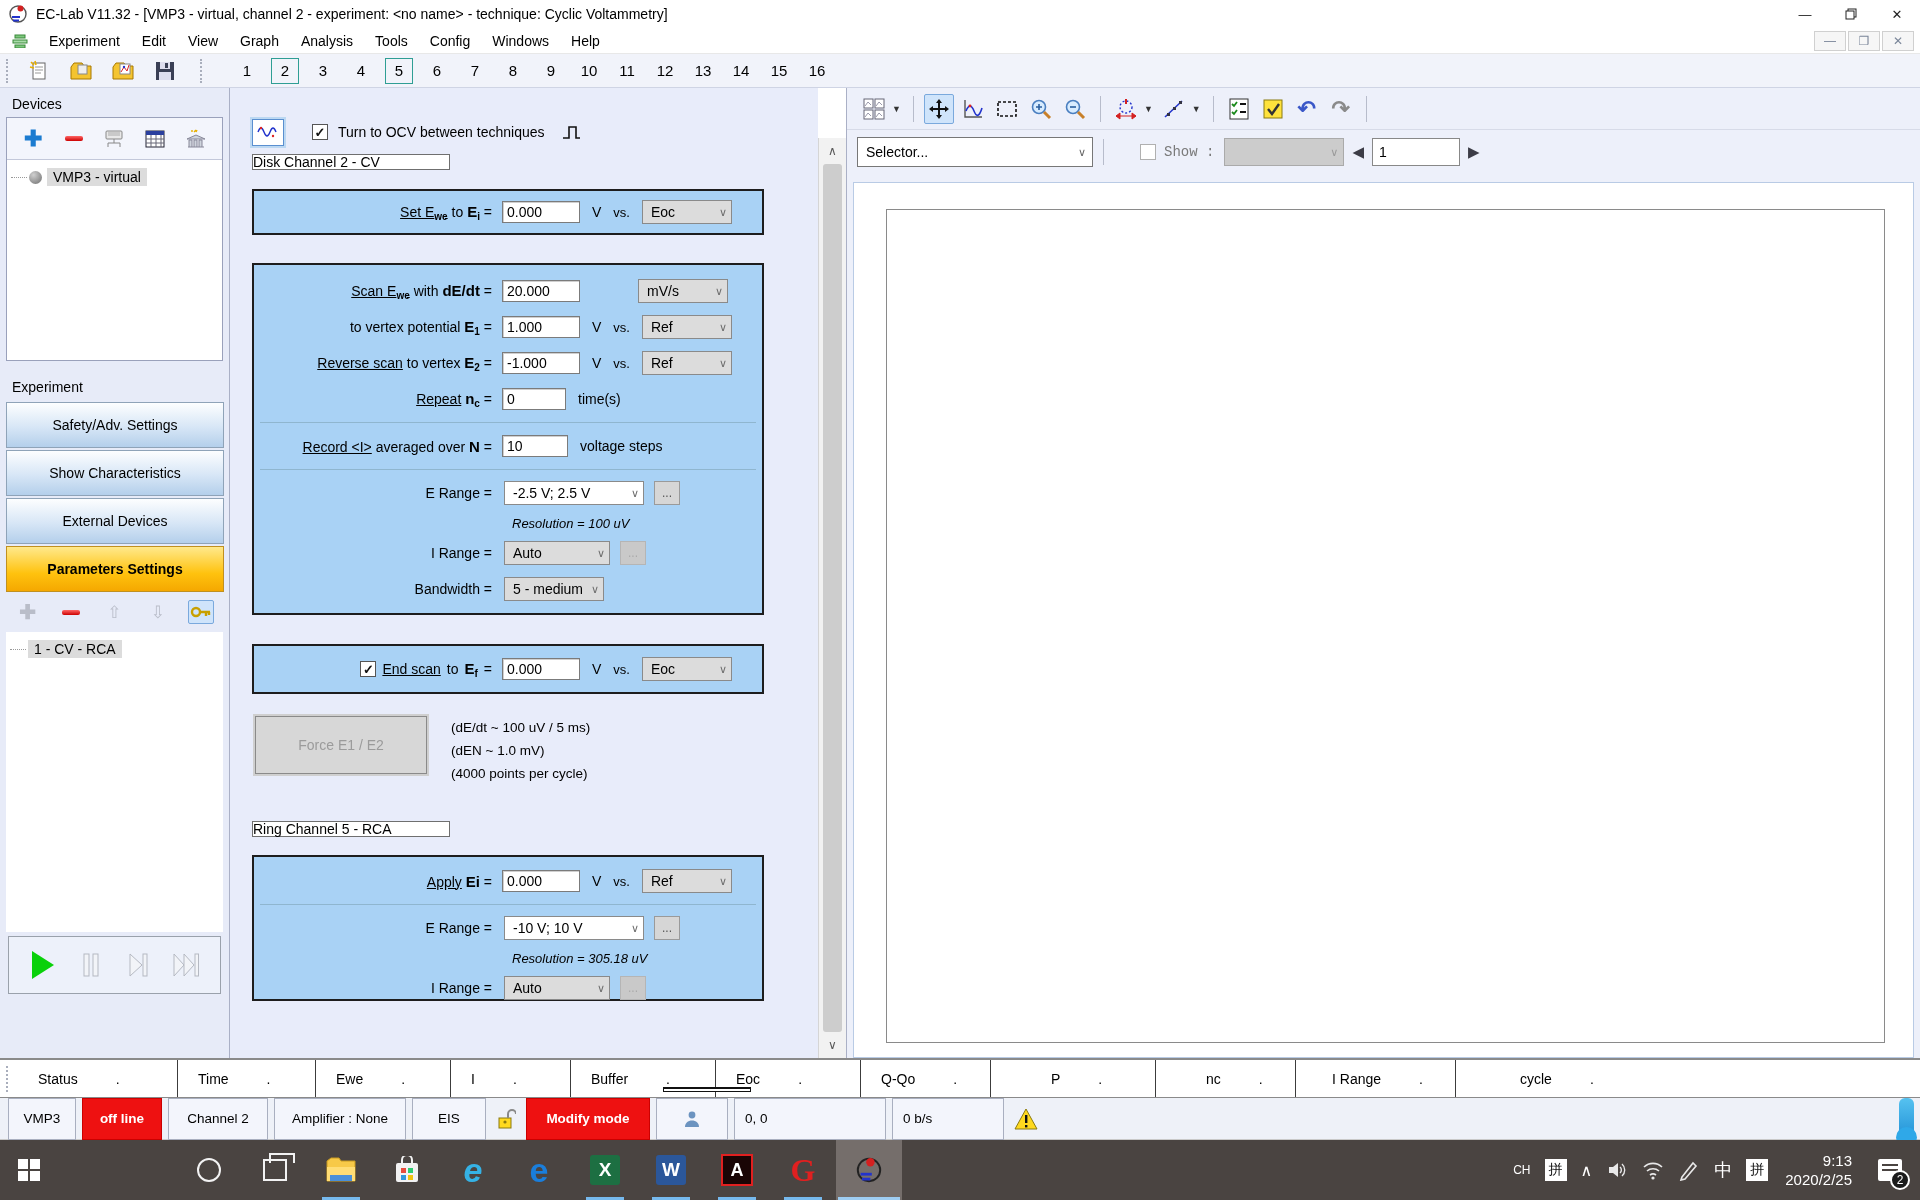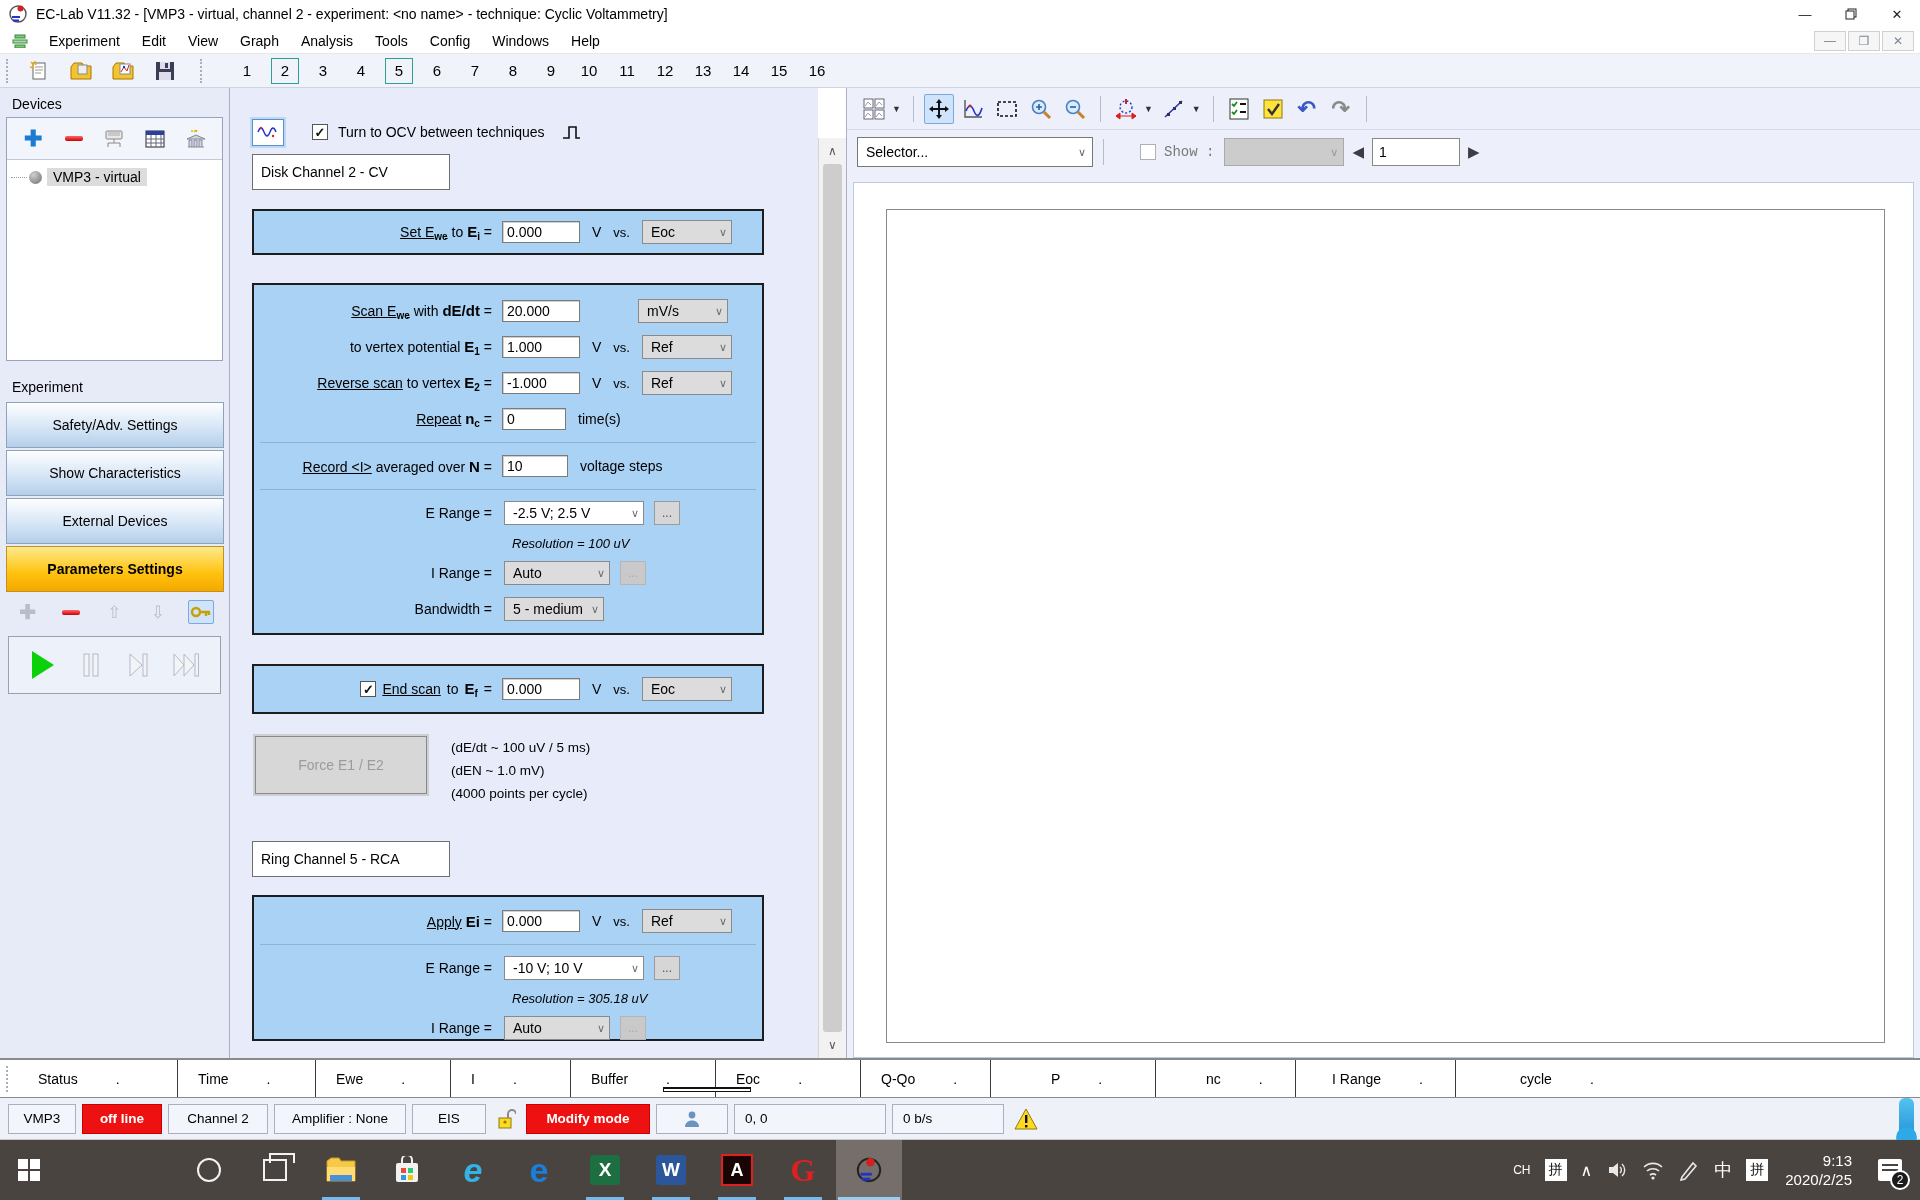--- a/index.html
+++ b/index.html
@@ -63,21 +63,21 @@
 
   
   #center { width:588px; background:#e8ecfa; padding-left:22px; overflow:hidden; }
   .top-row { margin-top:30px; height:28px; display:flex; align-items:center; }
   .sine-btn { width:32px; height:27px; background:#fff; border:1px solid #5a8fd0; outline:2px solid #bcd8f2; display:flex; align-items:center; justify-content:center; }
   .sine-btn svg { width:24px; height:18px; }
   .cb { width:16px; height:16px; background:#fff; border:1px solid #555; display:flex; align-items:center; justify-content:center; font-size:13px; font-weight:bold; color:#111; }
   .ocv-cb { margin-left:28px; }
   .ocv-label { margin-left:10px; font-size:14px; }
   .step-glyph { margin-left:16px; }
-  .name-box { margin-top:8px; width:198px; height:36px; background:#fff; border:1px solid #6f6f6f; display:flex; align-items:center; padding-left:8px; font-size:14px; }
+  .name-box { margin-top:8px; width:198px; height:16px; background:#fff; border:1px solid #6f6f6f; display:flex; align-items:center; font-size:14px; }
   .bluebox { width:512px; border:2px solid #1d1d1d; background:#a9d2f5; }
   .row { height:36px; display:flex; align-items:center; }
   .rlabel { width:238px; text-align:right; font-size:14px; flex:none; }
   .u { text-decoration:underline; }
   .sym { font-weight:bold; font-size:15px; }
   sub.s { font-size:10px; font-weight:bold; vertical-align:-3px; }
   .tin { height:22px; border:1px solid #7b7b7b; box-shadow:inset 1px 1px 0 #cfcfcf; background:#fff; font-family:"Liberation Sans",sans-serif; font-size:14px; padding:0 4px; margin-left:10px; }
   .w76 { width:78px; } .w62 { width:64px; } .w46 { width:46px; } .w66 { width:66px; }
   .unit { margin-left:12px; font-size:14px; }
   .vs { margin-left:12px; font-size:13px; }
@@ -131,21 +131,21 @@
   .scell { border-right:1px solid #3c3c3c; display:flex; align-items:center; padding-left:20px; font-size:14px; position:relative; }
   .scell .dot { margin-left:38px; font-size:14px; }
   .scell .minibar { display:none; position:absolute; left:92px; bottom:5px; width:88px; height:5px; background:#fff; border:1px solid #111; border-top-width:2px; }
   .scell .minibar.show { display:block; }
   .scell.i0{width:160px;} .scell.i1{width:138px;} .scell.i2{width:135px;} .scell.i3{width:120px;}
   .scell.i4{width:145px;} .scell.i5{width:145px;} .scell.i6{width:130px;}
   .scell.i7{width:165px; padding-left:60px;} .scell.i8{width:140px; padding-left:50px;}
   .scell.i9{width:160px; padding-left:36px;} .scell.i10{flex:1; border-right:none; padding-left:64px;}
 
   #status2 { position:absolute; left:0; top:1098px; width:1920px; height:42px; background:#eef1f8; border-bottom:1px solid #c9c9c9; display:flex; align-items:center; padding-left:8px; }
-  .s2cell { height:30px; border:1px solid #a9afc0; background:#f3f5fc; display:flex; align-items:center; justify-content:center; font-size:13.5px; margin-right:6px; padding:0 10px; }
+  .s2cell { height:42px; border:1px solid #a9afc0; background:#f3f5fc; display:flex; align-items:center; justify-content:center; font-size:13.5px; margin-right:6px; padding:0 10px; }
   .s2red { background:#ee1111; color:#fff; font-weight:bold; border-color:#c00; }
   .s2icon { border:none; background:none; padding:0 4px; }
   .s2w68{width:68px;} .s2w80{width:80px;} .s2w100{width:100px;} .s2w132{width:132px;} .s2w74{width:74px;}
   .s2w124{width:124px;} .s2w72{width:72px; justify-content:center;} .s2w152{width:152px; justify-content:flex-start;} .s2w112{width:112px; justify-content:flex-start;}
   .bluepill { position:absolute; right:6px; top:0px; width:15px; height:42px; background:linear-gradient(#56c2f0,#1f8fd6); border-radius:8px 8px 10px 10px; }
   .bluepill:after { content:""; position:absolute; left:-3px; bottom:-8px; width:21px; height:21px; border-radius:50%; background:#2fa8e8; }
 
   
   #taskbar { position:absolute; left:0; top:1140px; width:1920px; height:60px; background:#4a4441; display:flex; align-items:center; color:#fff; }
   .tb-start { width:58px; height:60px; display:flex; align-items:center; justify-content:center; }
@@ -387,20 +387,26 @@
       <div class="mi">
           <span class="arrow-gray">⇩</span>
         </div>
       <div class="mi key-btn">
         <svg viewBox="0 0 22 20">
             <circle cx="6" cy="10" r="4" fill="none" stroke="#c8a000" stroke-width="2.4"></circle>
             <path d="M10 10h10M16 10v4M19 10v3" stroke="#c8a000" stroke-width="2.4"></path>
           </svg>
       </div>
     </div>
+    <div class="tree tree2">
+      <div class="tree-item">
+        <span class="tdots"></span>
+        <span class="titem-label">1 - CV - RCA</span>
+      </div>
+    </div>
 
     <div id="playback">
       <div class="pb">
           <span class="play-tri"></span>
         </div>
       <div class="pb">
         <svg viewBox="0 0 30 30">
             <rect x="8" y="4" width="5" height="22" fill="#f2f4f8" stroke="#b5b9c2"></rect>
             <rect x="17" y="4" width="5" height="22" fill="#f2f4f8" stroke="#b5b9c2"></rect>
           </svg>

